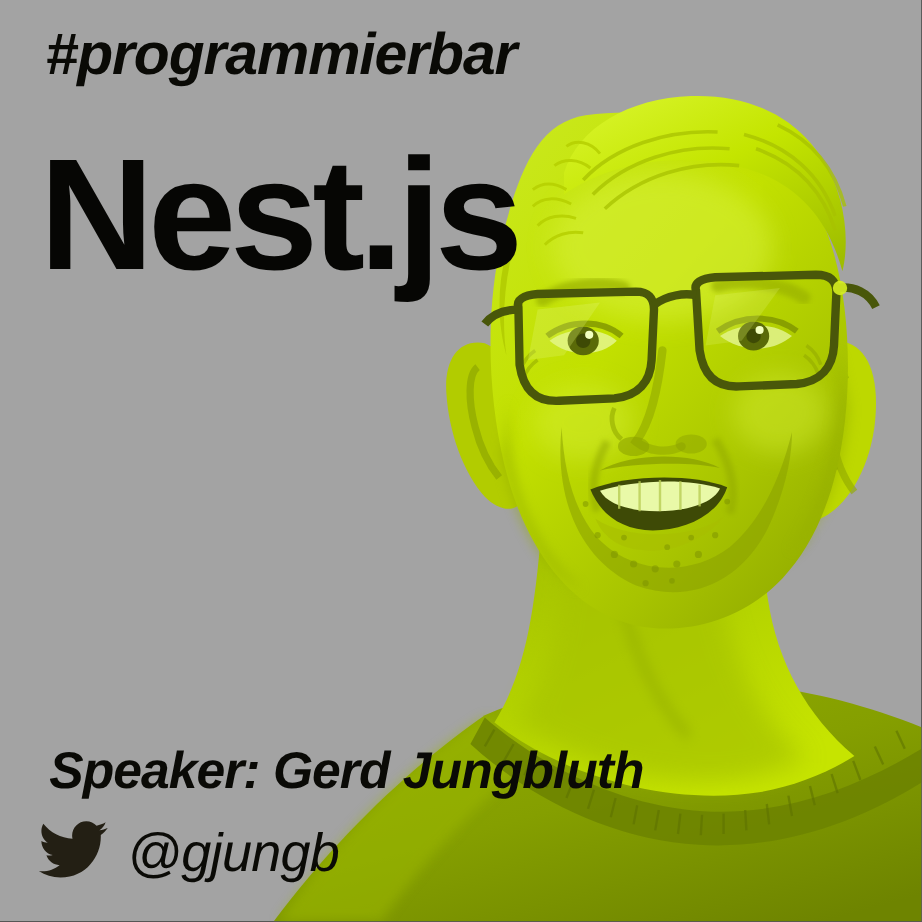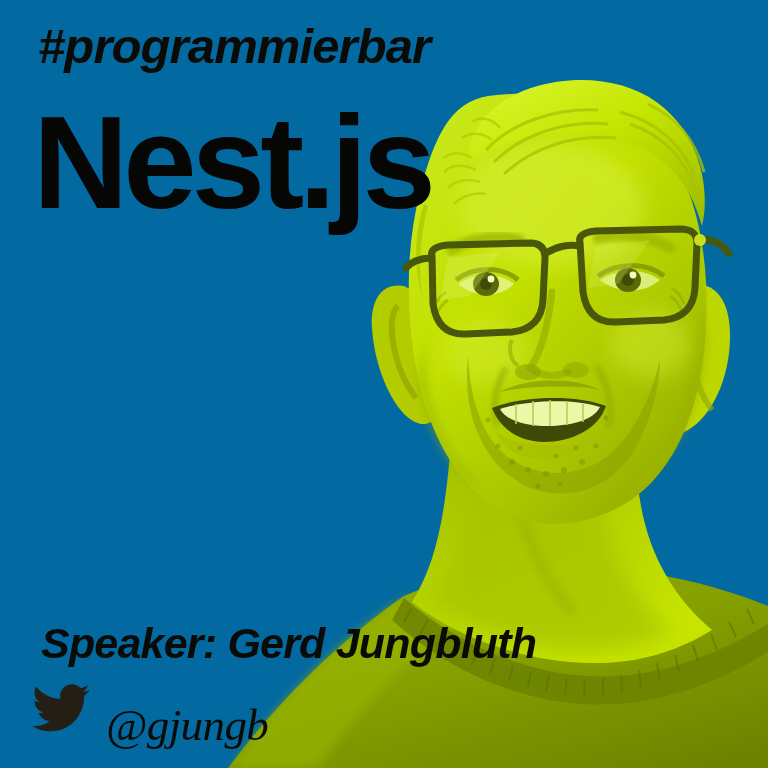--- a/index.html
+++ b/index.html
@@ -30,21 +30,21 @@
   #podcast-tag{
     left:38px;top:22px;
     font-size:49px;
     font-weight:700;
     font-style:italic;
     letter-spacing:-0.9px;
     line-height:1;
   }
 
   #talk-title{
-    left:33px;top:92px;
+    left:33px;top:108px;
     font-size:132px;
     font-weight:700;
     letter-spacing:-5px;
     line-height:1.08;
     color:#060604;
   }
 
   #speaker-line{
     left:41px;top:622px;
     font-size:43px;
@@ -69,28 +69,27 @@
   }
   #twitter-icon svg{display:block;width:62px;height:52px;}
   #twitter-handle{
     font-size:45px;
     font-weight:400;
     font-style:italic;
     letter-spacing:-0.6px;
     color:#0A0A06;
     line-height:1;
     position:relative;
-    top:16px;
-    font-family:Liberation Serif, serif;
+    top:1px;
   }
 </style>
 </head>
 <body>
 
-<div id="card" style="background: #0369a1;">
+<div id="card" style="background: #a3a3a3;">
 
   <div id="portrait-layer">
     <svg viewBox="0 0 768 768" xmlns="http://www.w3.org/2000/svg" aria-hidden="true">
       <defs>
 
         <linearGradient id="gSkin" x1="0.15" y1="0" x2="0.9" y2="1">
           <stop offset="0%" stop-color="#C9E81B"></stop>
           <stop offset="38%" stop-color="#C2E000"></stop>
           <stop offset="72%" stop-color="#A8C400"></stop>
           <stop offset="100%" stop-color="#8FA800"></stop>

